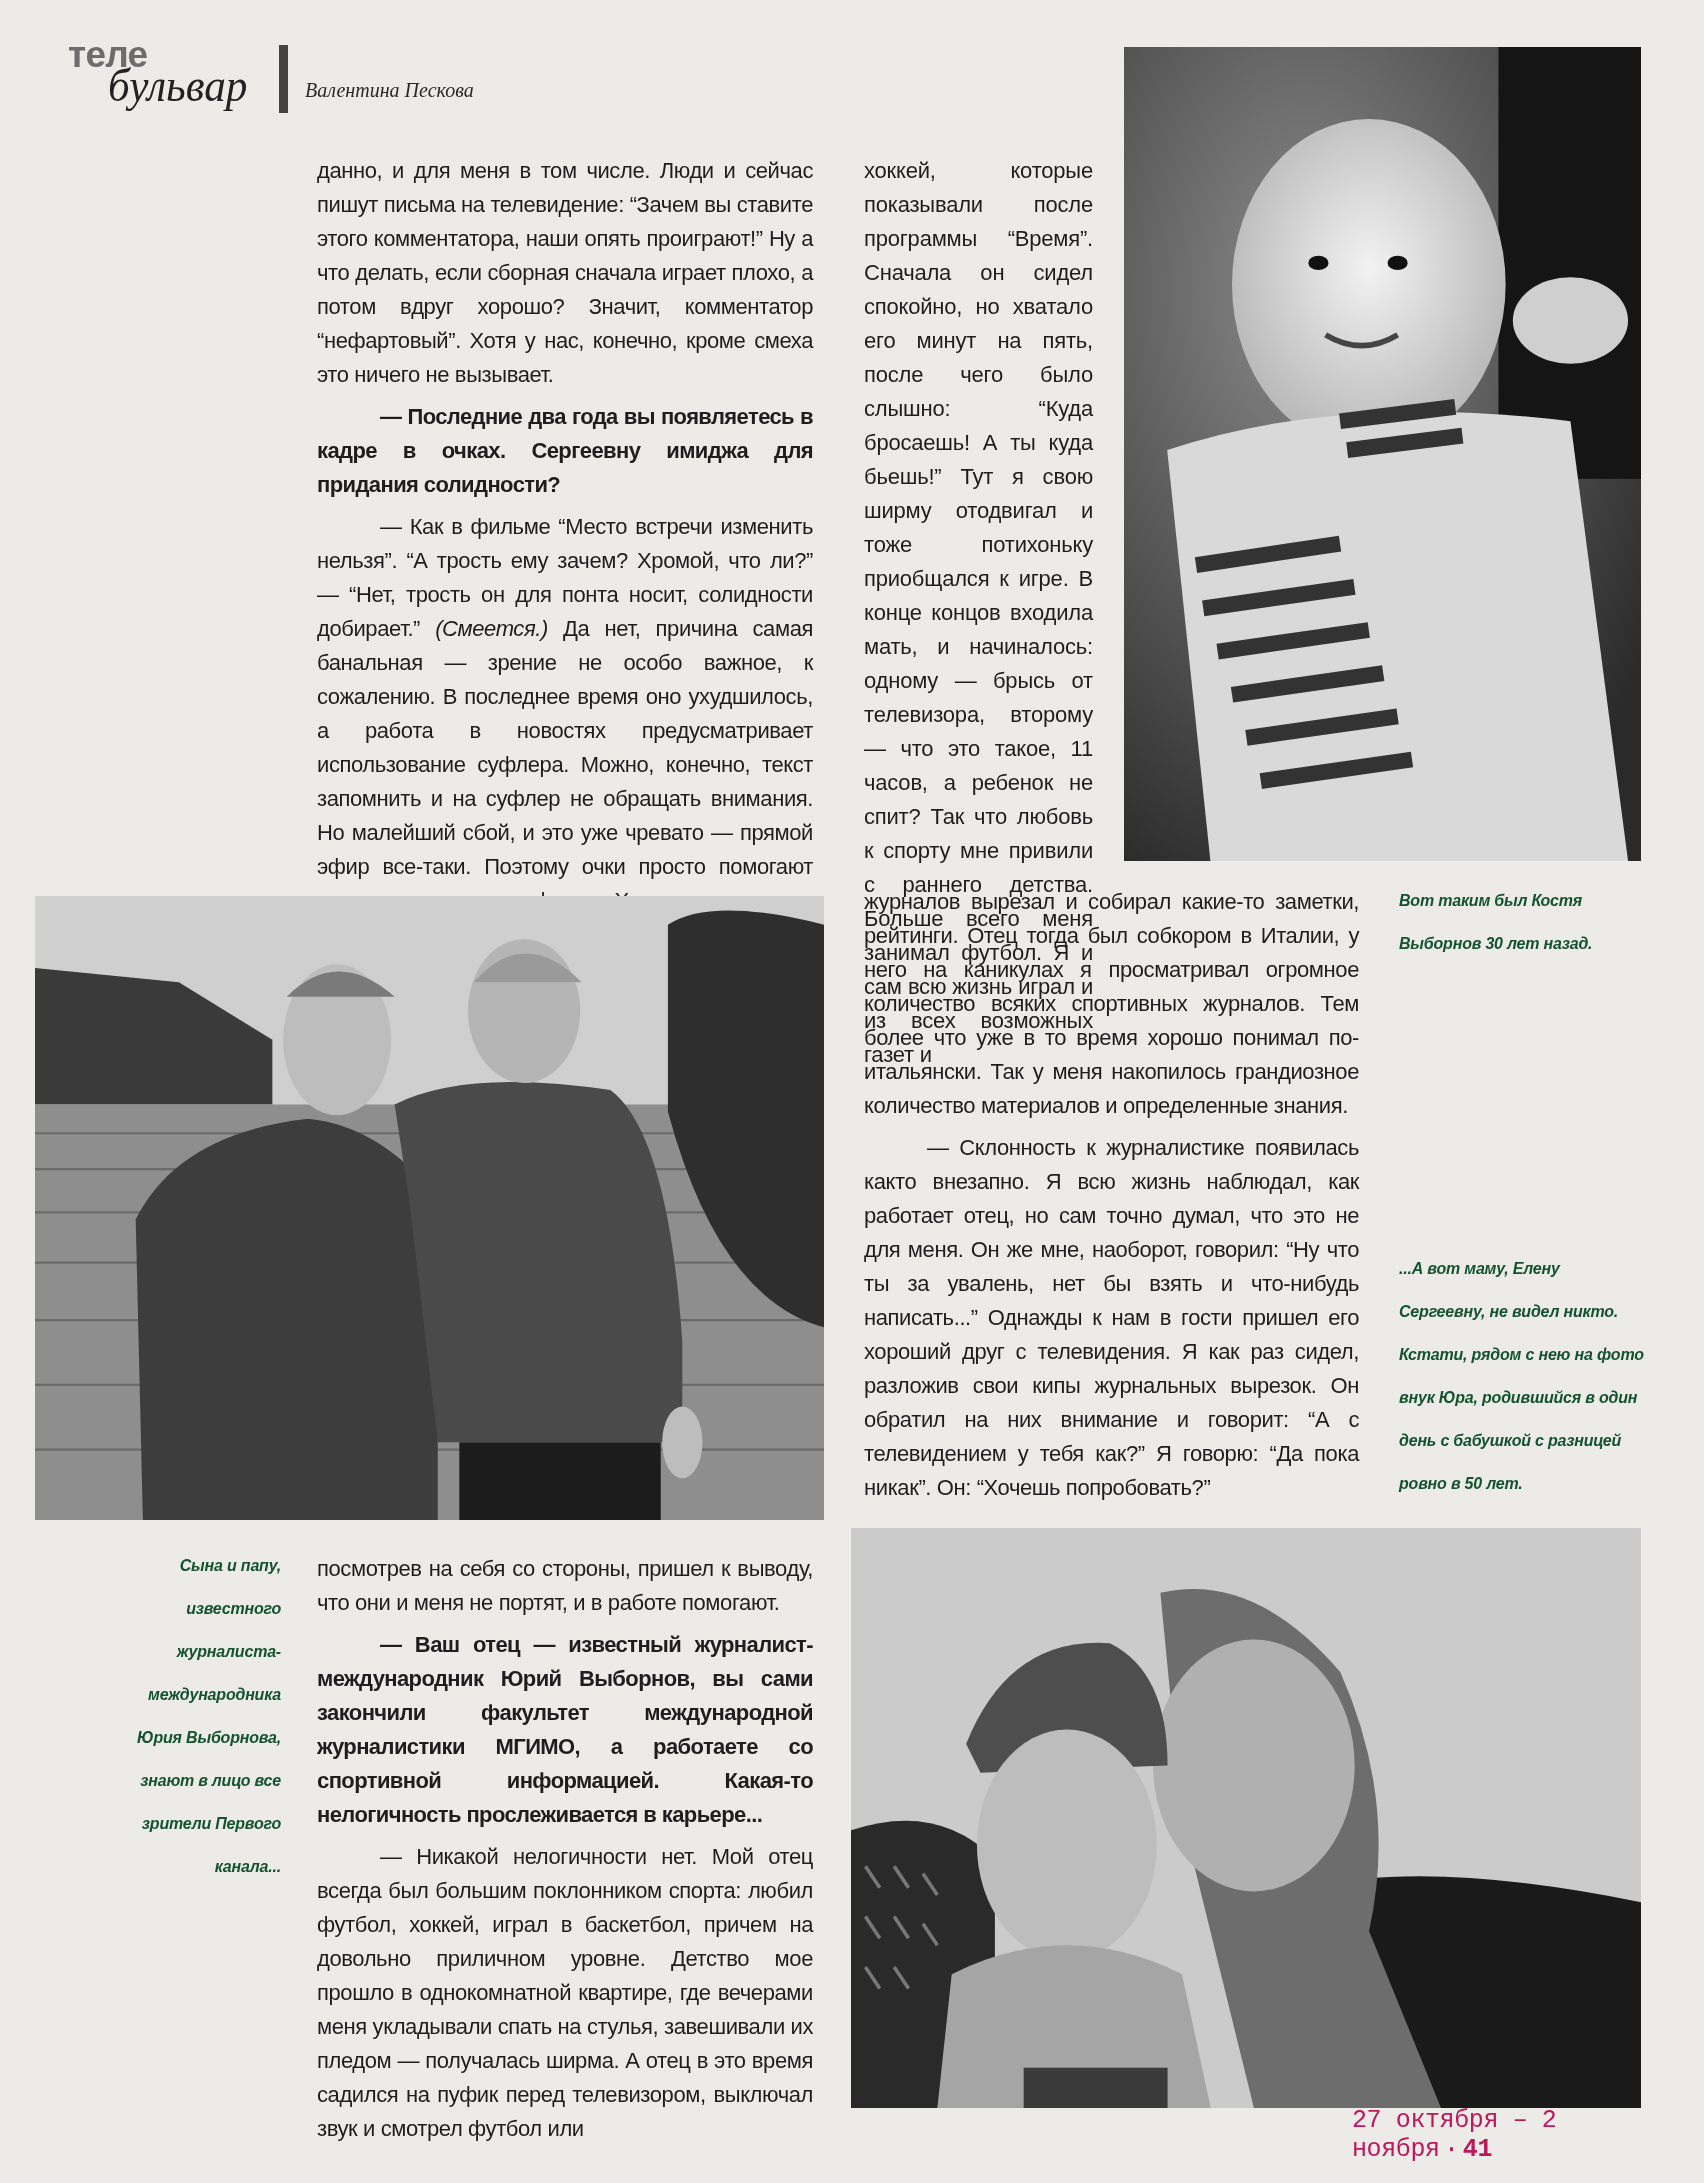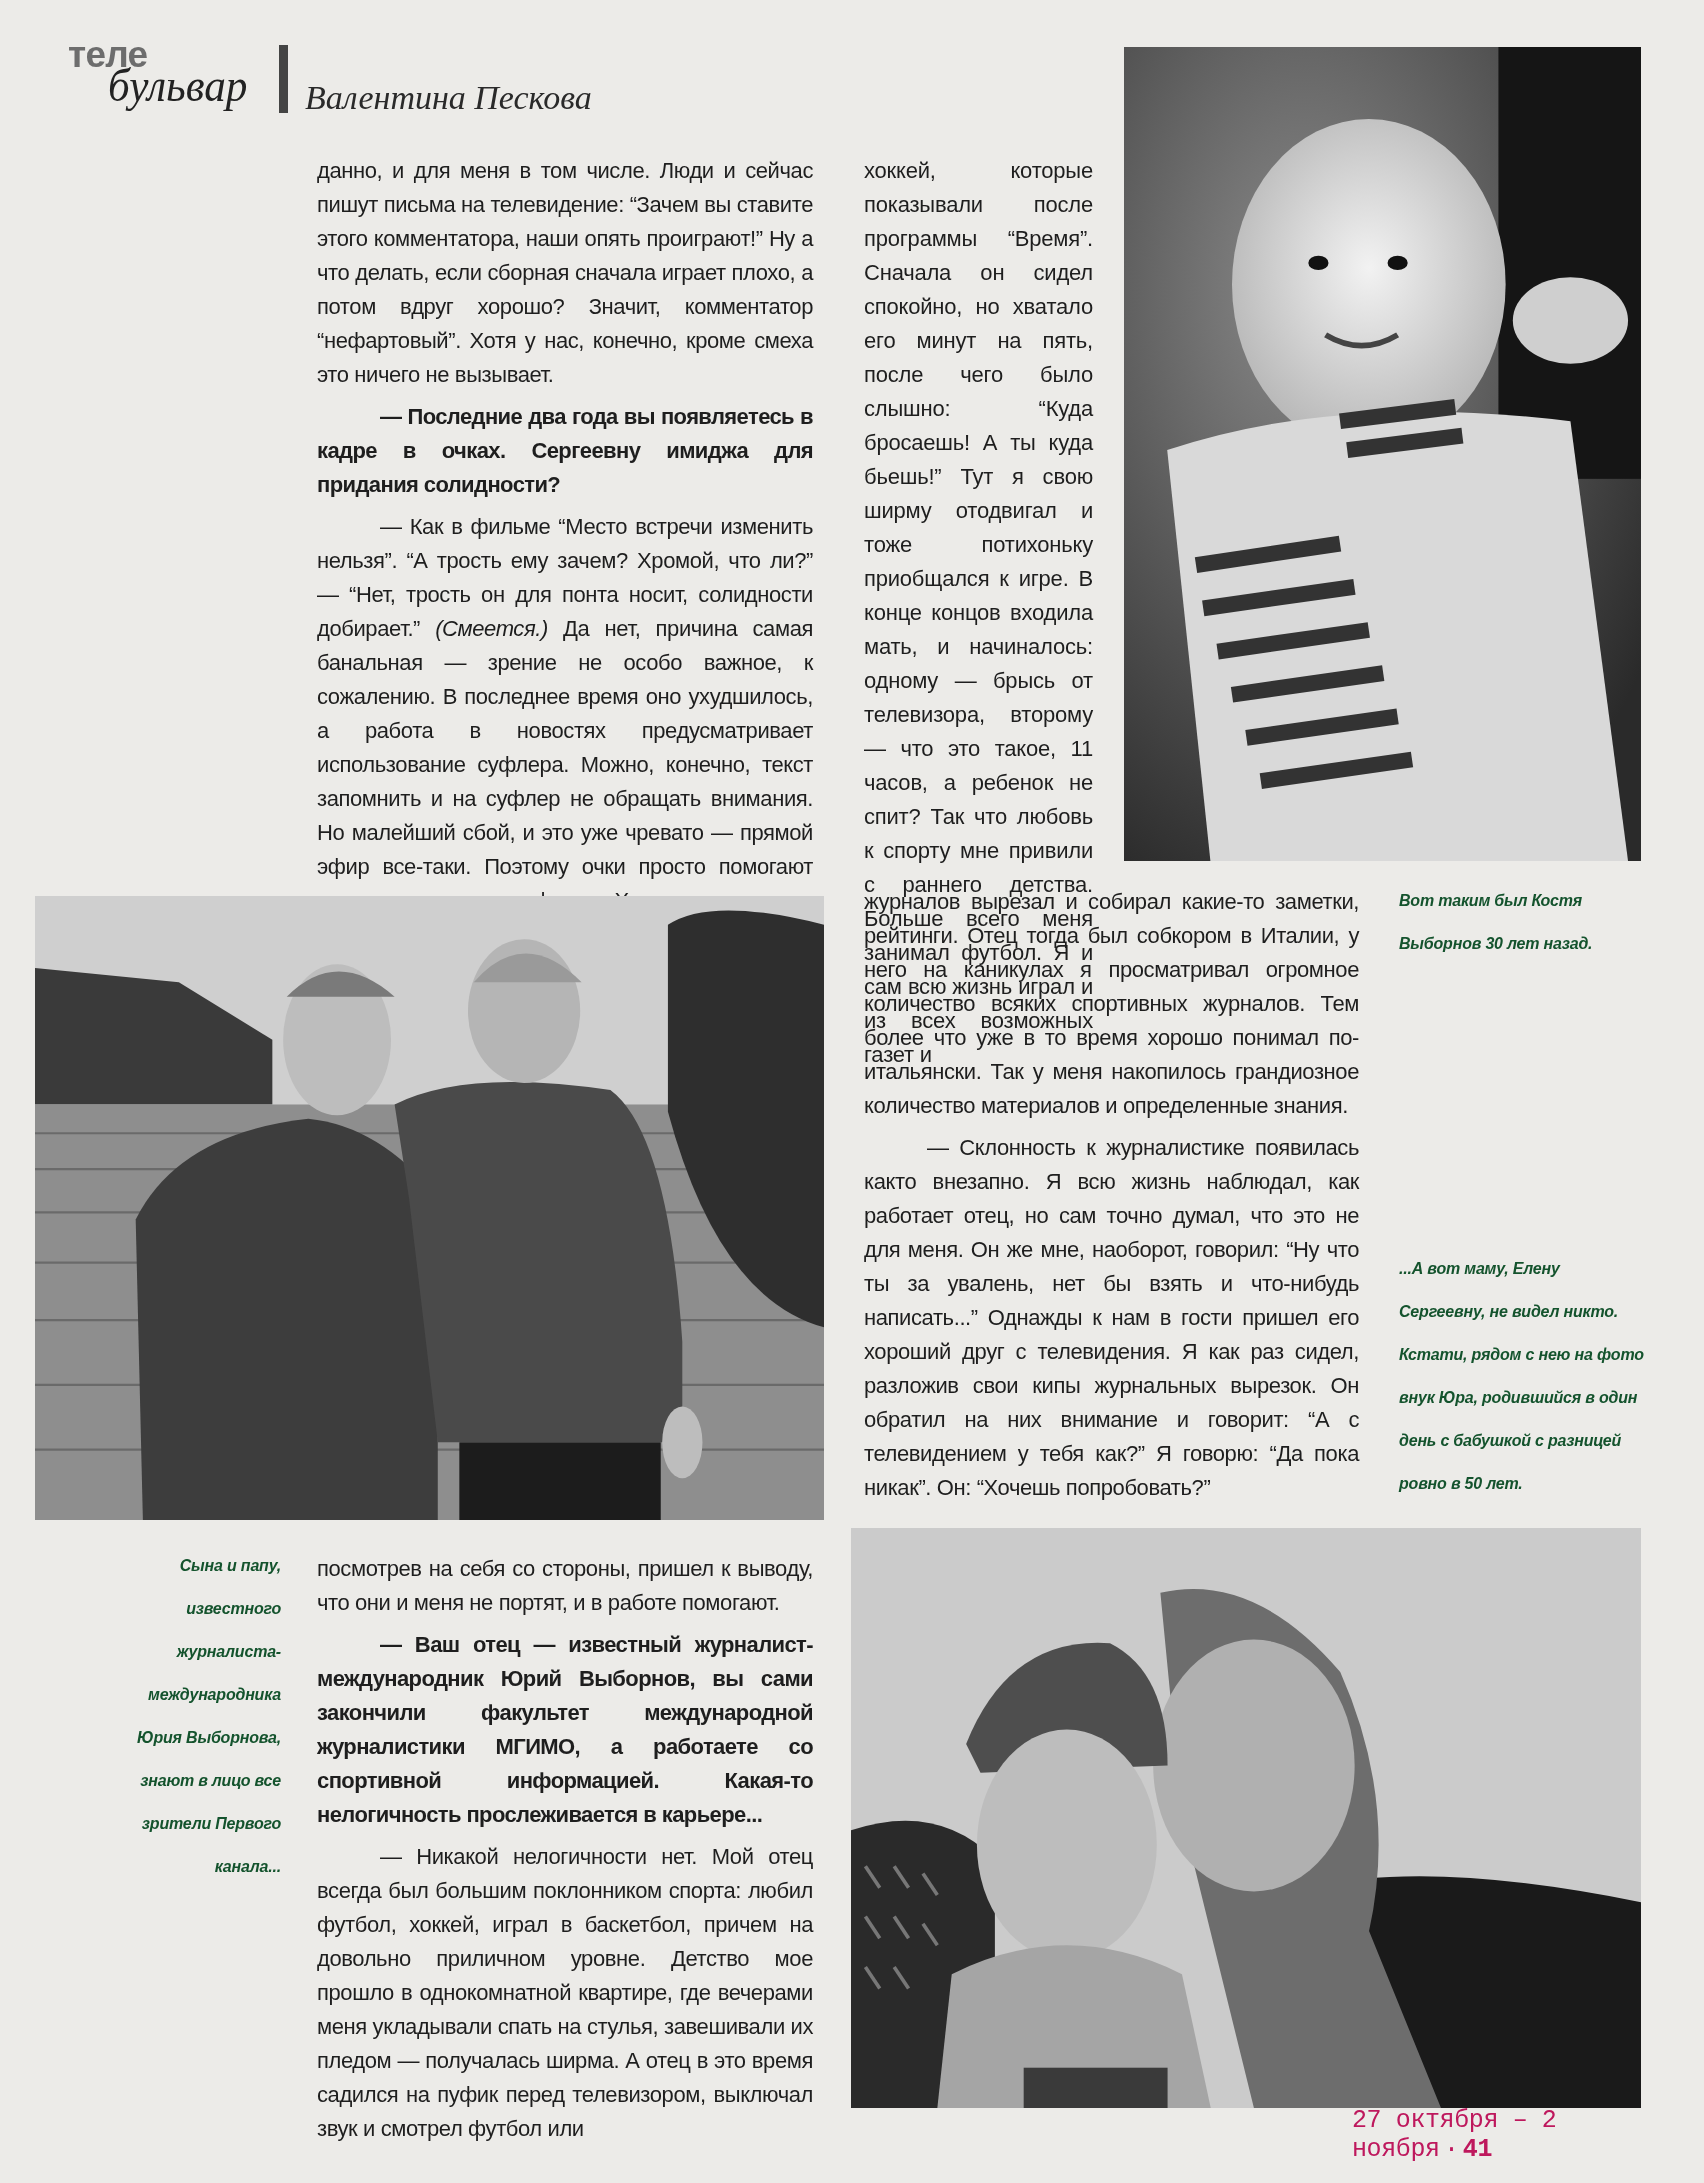--- a/index.html
+++ b/index.html
@@ -9,21 +9,21 @@
     font-family:"Liberation Sans", sans-serif; color:#1a1a1a;
   }
   .abs { position:absolute; }
   
   .logo-tele { left:40px; top:36px; font-family:Liberation Sans, sans-serif; font-weight:bold;
     font-size:37px; color:#6d6d6d; letter-spacing:-0.7px; line-height:1;margin-left:28px; }
   .logo-bulvar { left:108px; top:62px; font-family:"Liberation Serif", serif; font-style:italic;
     font-size:47px; color:#222; line-height:1; transform:scaleX(0.92); transform-origin:left; }
   .logo-bar { left:279px; top:45px; width:8.6px; height:68px; background:#444; }
   .byline { left:305px; top:79px; font-family:"Liberation Serif", serif; font-style:italic;
-    font-size:34px; color:#2a2a2a; }
+    font-size:20px; color:#2a2a2a; }
   
   .col { font-size:22px; line-height:34px; text-align:justify; letter-spacing:-0.4px; color:#1e1e1e; }
   .col p { margin:8px; }
   .col .ind { text-indent:63px; }
   .col .q { font-weight:bold; text-indent:63px; letter-spacing:-0.6px; }
   .col i { font-style:italic; }
   .col-left-top { left:309px; top:146px; width:512px; }
   .col-mid { left:856px; top:146px; width:245px; letter-spacing:-0.2px; }
   .col-wide { left:856px; top:877px; width:511px; }
   .col-left-bot { left:309px; top:1544px; width:512px; }

